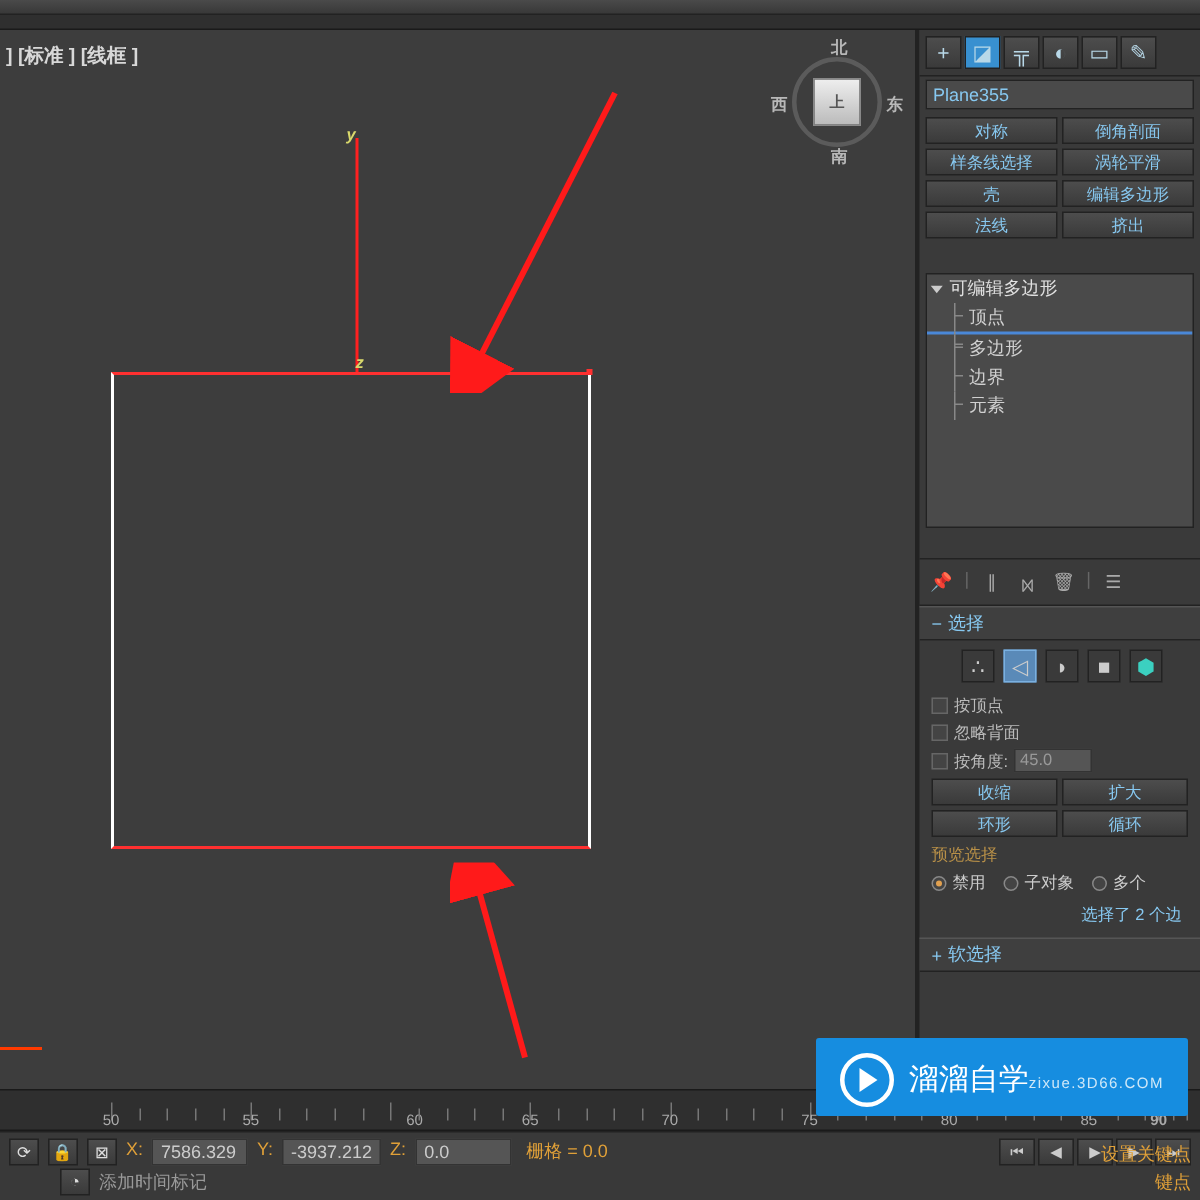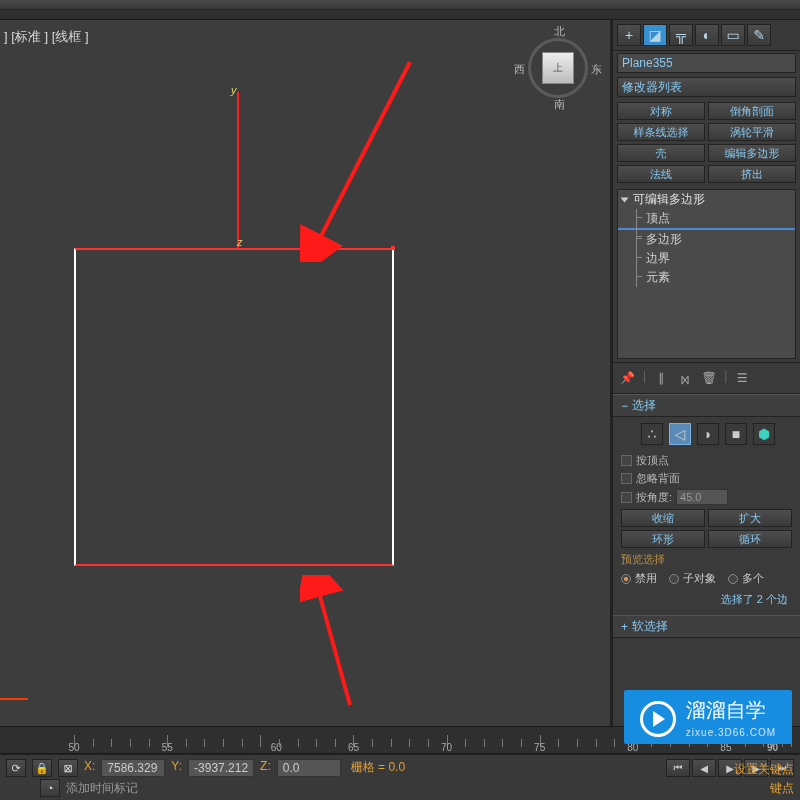--- a/index.html
+++ b/index.html
@@ -2,21 +2,21 @@
 <html><head>
 <meta charset="utf-8">
 <style>
 * { margin: 0; padding: 0; box-sizing: border-box; font-family: "Microsoft YaHei", sans-serif; }
 body { background: #393939; color: #ccc; font-size: 12px; width: 800px; height: 800px; overflow: hidden; position: relative; }
 
 .top-bar { height: 10px; background: linear-gradient(#4a4a4a,#383838); border-bottom: 1px solid #222; }
 .tab-header { height: 10px; background: #2f2f2f; border-bottom: 1px solid #1a1a1a; }
 
 .main { display: flex; height: 740px; }
-.viewport { flex: 1; background: #3d3d3d; position: relative; border-right: 2px solid #222; overflow: hidden; }
+.viewport { flex: 1; background: #3d3d3d; position: relative; border-right: 2px solid #222; overflow: hidden; font-weight: bold; }
 .vp-label { position: absolute; top: 8px; left: 4px; color: #d8d8d8; font-size: 13px; }
 .vp-cube { position: absolute; top: 18px; right: 22px; width: 60px; height: 60px; }
 .vp-cube .ring { width: 60px; height: 60px; border: 3px solid #5b5b5b; border-radius: 50%; position: absolute; }
 .vp-cube .face { width: 32px; height: 32px; background: linear-gradient(#eee,#bbb); position: absolute; top: 14px; left: 14px; border: 1px solid #888; display: flex; align-items: center; justify-content: center; font-size: 10px; color: #555; }
 .vp-cube .lbl { position: absolute; font-size: 11px; color: #b8b8b8; }
 .vp-cube .n { top: -14px; left: 26px; } .vp-cube .s { bottom: -14px; left: 26px; }
 .vp-cube .w { top: 24px; left: -14px; } .vp-cube .e { top: 24px; right: -14px; }
 .axis-y { position: absolute; left: 237px; top: 72px; width: 2px; height: 156px; background: #ff2020; }
 .axis-y-lbl { position: absolute; left: 231px; top: 64px; color: #d9d96c; font-size: 11px; font-style: italic; }
 .axis-z-lbl { position: absolute; left: 237px; top: 216px; color: #d9d96c; font-size: 11px; font-style: italic; }
@@ -27,21 +27,21 @@
 .side { width: 188px; background: #3a3a3a; border-left: 1px solid #222; display: flex; flex-direction: column; }
 .tool-row { display: flex; gap: 2px; padding: 4px; border-bottom: 1px solid #222; background: #383838; }
 .tbtn { width: 24px; height: 22px; background: linear-gradient(#4d4d4d,#3a3a3a); border: 1px solid #222; display:flex; align-items:center; justify-content:center; color:#b8d8e8; font-size:14px; }
 .tbtn.sel { background: #3890d0; }
 .name-field { margin: 2px 4px; height: 20px; background: #4a4a4a; border: 1px solid #222; color: #87c8f0; font-size: 12px; display:flex; align-items:center; padding:0 4px; }
 .mod-label { margin:2px 4px; height:20px; background:linear-gradient(#4d4d4d,#3a3a3a); border:1px solid #222; color:#87c8f0; display:flex; align-items:center; padding:0 4px;}
 
 .btn-grid { display:flex; flex-wrap:wrap; gap:3px; padding: 3px 4px; }
 .sbtn { height: 18px; background: linear-gradient(#4d4d4d,#3a3a3a); border:1px solid #222; color:#87c8f0; font-size:11px; display:flex; align-items:center; justify-content:center; flex:1; min-width: 80px; }
 
-.stack { margin: 3px 4px; background:#4a4a4a; border:1px solid #222; height:170px; overflow:hidden; font-size:12px;}
+.stack { margin: 20px 4px; background:#4a4a4a; border:1px solid #222; height:170px; overflow:hidden; font-size:12px;}
 .stack-item { padding: 1px 4px; display:flex; align-items:center; gap:4px; color:#d0d0d0;}
 .stack-item.root { color:#e0e0e0;}
 .stack-item.sel { background:#4a88d8; color:#fff;}
 .stack-sub { padding-left: 28px; position:relative;}
 .stack-sub::before { content:""; position:absolute; left:18px; top:0; bottom:0; width:1px; background:#888;}
 .stack-sub::after { content:""; position:absolute; left:18px; top:8px; width:6px; height:1px; background:#888;}
 .tri { display:inline-block; width:0; height:0; border-left:5px solid #ccc; border-top:4px solid transparent; border-bottom:4px solid transparent; transform:rotate(90deg); margin-right:2px;}
 
 .icon-row { display:flex; gap:6px; padding:6px 6px; border-top:1px solid #222; border-bottom:1px solid #222;}
 .ibtn { width:18px; height:18px; display:flex; align-items:center; justify-content:center; color:#aaa;}
@@ -73,21 +73,21 @@
 .status .ic { width:20px; height:18px; background:linear-gradient(#4d4d4d,#3a3a3a); border:1px solid #222; display:flex; align-items:center; justify-content:center; color:#ddd; font-size:11px;}
 .coord { color:#e0a038; font-size:12px;}
 .coord-val { background:#555; border:1px solid #333; padding:1px 5px; color:#ccc; min-width:64px; display:inline-block;}
 .grid-lbl { color:#e0a038; padding:0 4px;}
 .playback { display:flex; gap:2px; margin-left:auto;}
 .playback .pb { width:24px; height:18px; background:linear-gradient(#4d4d4d,#3a3a3a); border:1px solid #222; display:flex; align-items:center; justify-content:center; color:#ccc; font-size:10px;}
 
 .watermark { position:absolute; right:8px; bottom:56px; background:#168de0; color:#fff; padding:10px 16px 6px; font-size:20px; display:flex; align-items:center; gap:10px; border-radius:2px; z-index:50;}
 .watermark .play { width:36px; height:36px; border:3px solid #fff; border-radius:50%; display:flex; align-items:center; justify-content:center;}
 .watermark .play::after { content:""; border-left:12px solid #fff; border-top:8px solid transparent; border-bottom:8px solid transparent; margin-left:3px;}
-.watermark .txt { display:flex; flex-direction:column; line-height:1;}
+.watermark .txt { display:flex; flex-direction:row; line-height:1;}
 .watermark .sub { font-size:10px; letter-spacing:1px; margin-top:8px; color:#cfe8f8;}
 
 .arrow-svg { position: absolute; pointer-events: none; }
 </style>
 </head>
 <body>
 
 <div class="top-bar"></div>
 <div class="tab-header"></div>
 
@@ -132,21 +132,20 @@
   <div class="side">
     <div class="tool-row">
       <div class="tbtn">+</div>
       <div class="tbtn sel">◪</div>
       <div class="tbtn">╦</div>
       <div class="tbtn">◐</div>
       <div class="tbtn">▭</div>
       <div class="tbtn">✎</div>
     </div>
     <div class="name-field">Plane355</div>
-    <div class="mod-label">修改器列表</div>
 
     <div class="btn-grid">
       <div class="sbtn">对称</div>
       <div class="sbtn">倒角剖面</div>
       <div class="sbtn">样条线选择</div>
       <div class="sbtn">涡轮平滑</div>
       <div class="sbtn">壳</div>
       <div class="sbtn">编辑多边形</div>
       <div class="sbtn">法线</div>
       <div class="sbtn">挤出</div>

